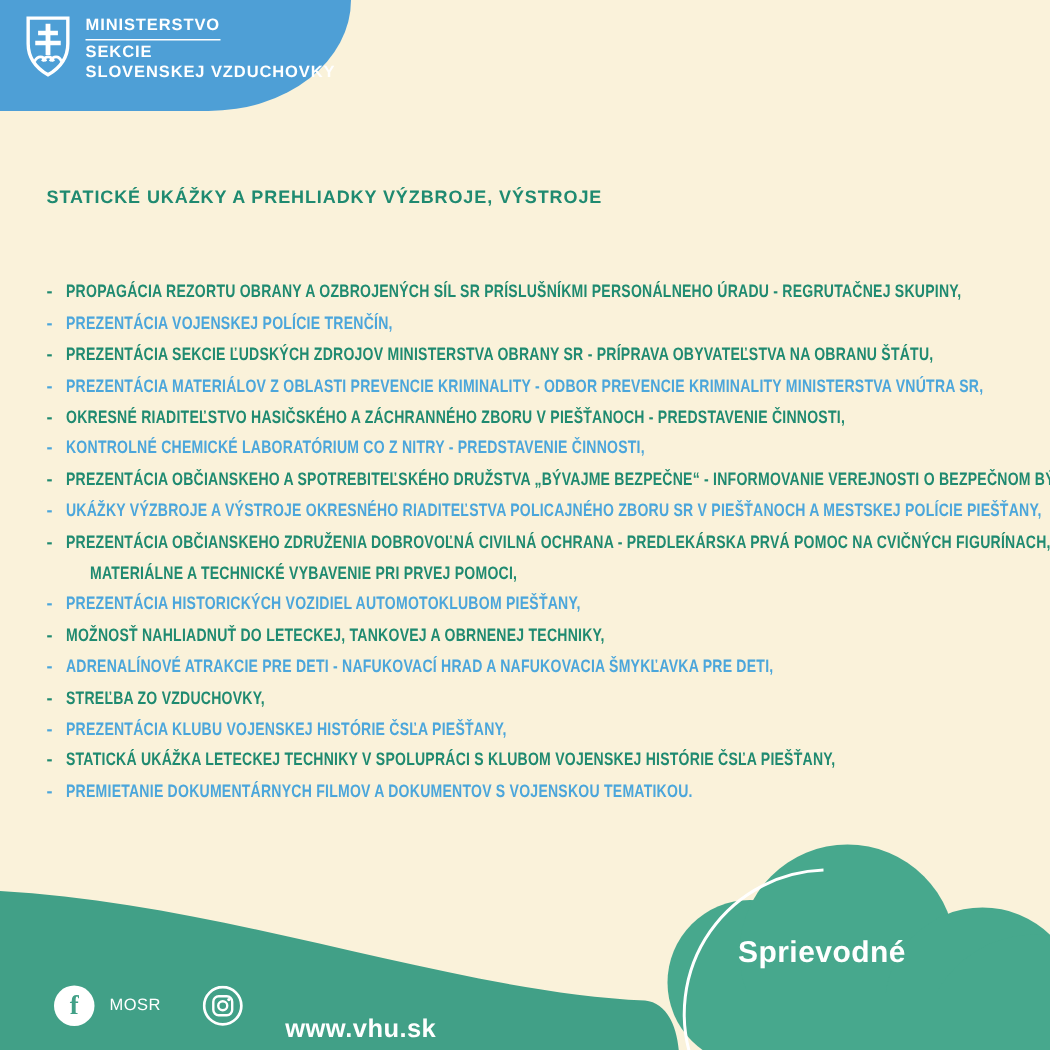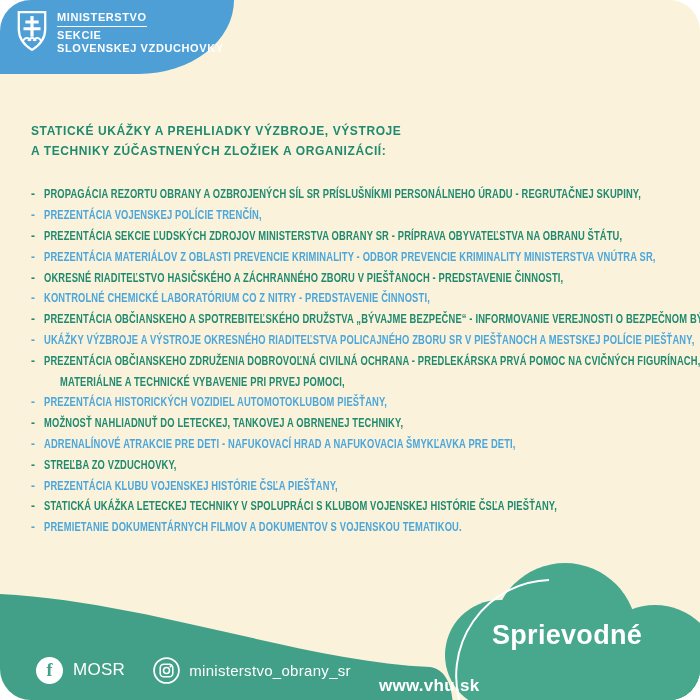--- a/index.html
+++ b/index.html
@@ -1,20 +1,19 @@
 <!DOCTYPE html>
 <html style="--background: #FAF2DA; --blue: #4E9FD6; --teal: #1F8A70; --list_blue: #4BA6DB; --band_green: #41A087; --cloud_green: #47A88D;"><head>
 <meta charset="utf-8">
 <style>
   html,body{margin:0;padding:0;}
   .canvas{
     position:relative; width:700px; height:700px; overflow:hidden;
     background:var(--background);
     font-family:"Liberation Sans", sans-serif;
-    border-radius:31px;
   }
   
   .logo-blob{
     position:absolute; left:0; top:0; width:234px; height:74px;
     background:var(--blue);
     border-bottom-right-radius:95px 74px;
   }
   .logo{position:absolute; left:15px; top:8px; display:flex; gap:8px; align-items:flex-start;}
   .emblem{width:34px; height:46px;}
   .logo-text{color:#fff; font-size:11px; font-weight:bold; letter-spacing:.6px; line-height:13px; padding-top:3px;}
@@ -30,27 +29,27 @@
   .list-row .dash{width:13px; flex:0 0 13px;}
   .list-row .txt{display:inline-block; transform:scaleX(0.78); transform-origin:0 50%; white-space:nowrap;}
   .list-row.green{color:var(--teal);}
   .list-row.blue{color:var(--list_blue);}
   .list-row.cont{padding-left:29px;}
   
   .bottom-svg{position:absolute; left:0; top:0; width:700px; height:700px; pointer-events:none;}
   
   .badge-text{
     position:absolute; left:492px; top:618px;
-    color:#fff; font-weight:bold; font-size:27px; line-height:34px; letter-spacing:.3px;
+    color:#fff; font-weight:bold; font-size:20px; line-height:34px; letter-spacing:.3px;
   }
   
   .footer-row{position:absolute; left:36px; top:655px; height:30px; display:flex; align-items:center; color:#fff;}
   .fb-icon{width:27px; height:27px; border-radius:50%; background:#fff; color:var(--band_green);
     display:flex; align-items:center; justify-content:center; font-weight:bold; font-size:18px; font-family:"Liberation Serif",serif;}
-  .fb-label{font-size:17px; margin-left:10px; letter-spacing:.3px;}
+  .fb-label{font-size:11px; margin-left:10px; letter-spacing:.3px;}
   .ig-icon{width:27px; height:27px; margin-left:28px;}
   .ig-label{font-size:15px; margin-left:9px; letter-spacing:.3px;}
   .website{font-size:17px; font-weight:bold; margin-left:28px; letter-spacing:.3px;margin-top:32px;}
 </style>
 </head>
 <body>
 
 <div class="canvas">
 
   <div class="logo-blob">
@@ -67,21 +66,20 @@
       <div class="logo-text">
         <span class="l1">MINISTERSTVO</span><br>
         <span class="l2">SEKCIE</span><br>
         <span class="l3">SLOVENSKEJ VZDUCHOVKY</span>
       </div>
     </div>
   </div>
 
   <div class="heading">
     <div>STATICKÉ UKÁŽKY A PREHLIADKY VÝZBROJE, VÝSTROJE</div>
-    <div>A TECHNIKY ZÚČASTNENÝCH ZLOŽIEK A ORGANIZÁCIÍ:</div>
   </div>
 
   <div class="list">
       <div class="list-row green">
         <span class="dash">-</span>
         <span class="txt">PROPAGÁCIA REZORTU OBRANY A OZBROJENÝCH SÍL SR PRÍSLUŠNÍKMI PERSONÁLNEHO ÚRADU - REGRUTAČNEJ SKUPINY,</span>
       </div>
       <div class="list-row blue">
         <span class="dash">-</span>
         <span class="txt">PREZENTÁCIA VOJENSKEJ POLÍCIE TRENČÍN,</span>
@@ -168,17 +166,16 @@
 
   <div class="footer-row">
     <div class="fb-icon">f</div>
     <div class="fb-label">MOSR</div>
     <svg class="ig-icon" viewBox="0 0 27 27">
       <circle cx="13.5" cy="13.5" r="12.4" fill="none" stroke="#fff" stroke-width="1.8"></circle>
       <rect x="7.2" y="7.2" width="12.6" height="12.6" rx="3.6" fill="none" stroke="#fff" stroke-width="1.6"></rect>
       <circle cx="13.5" cy="13.5" r="3" fill="none" stroke="#fff" stroke-width="1.6"></circle>
       <circle cx="17.6" cy="9.4" r="1.1" fill="#fff"></circle>
     </svg>
-    <div class="ig-label">ministerstvo_obrany_sr</div>
     <div class="website">www.vhu.sk</div>
   </div>
 
 </div>
 
 </body></html>

